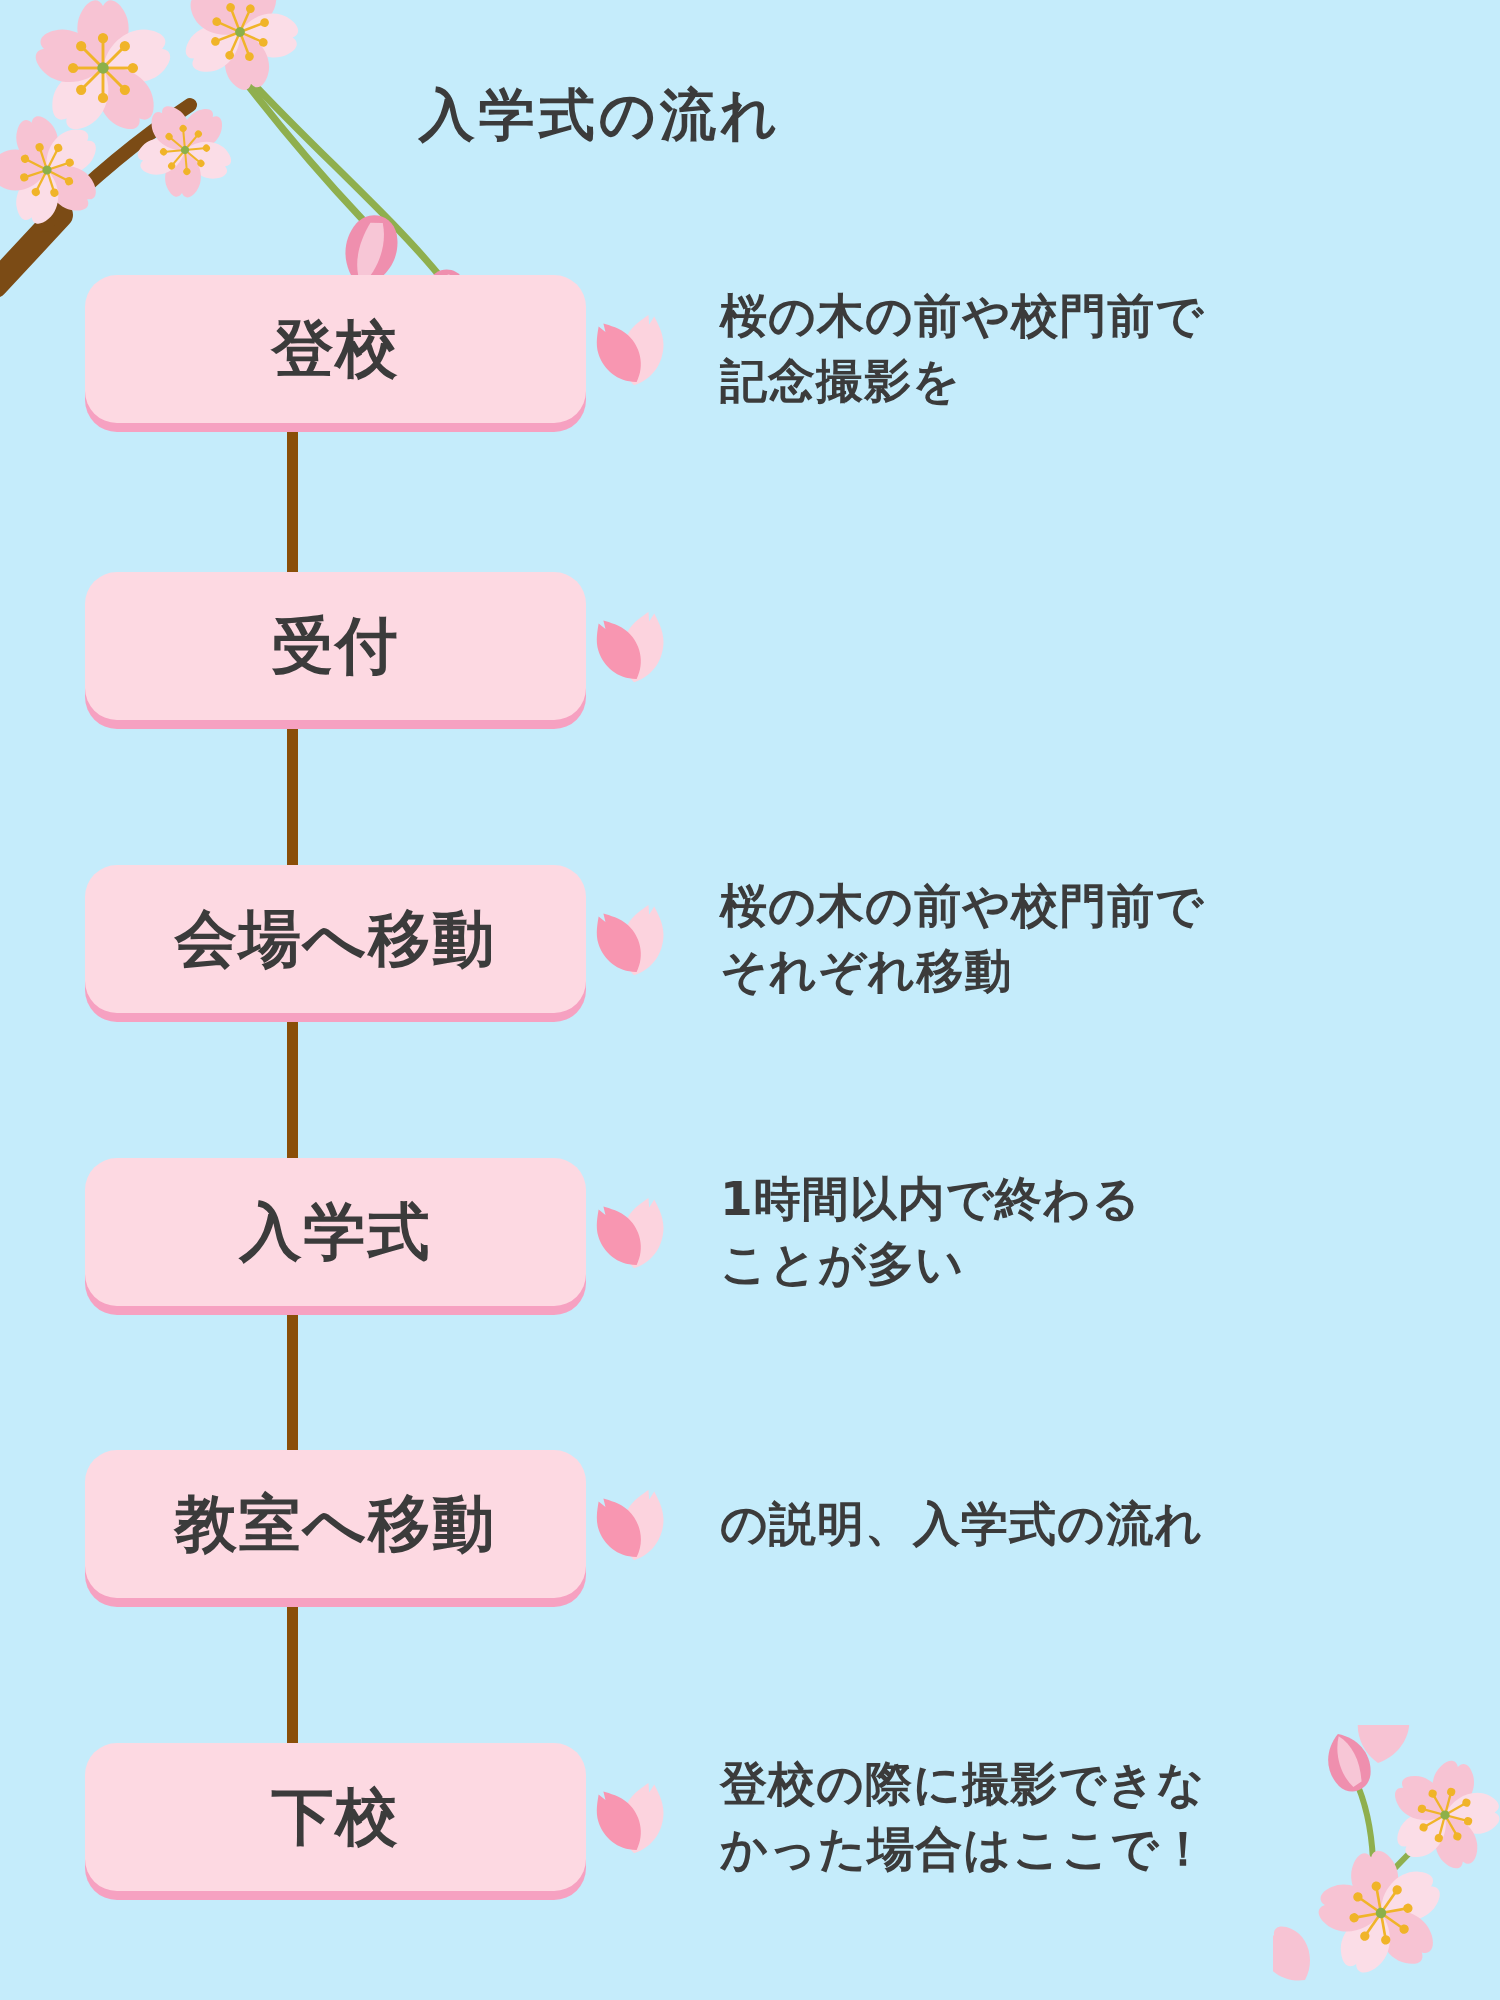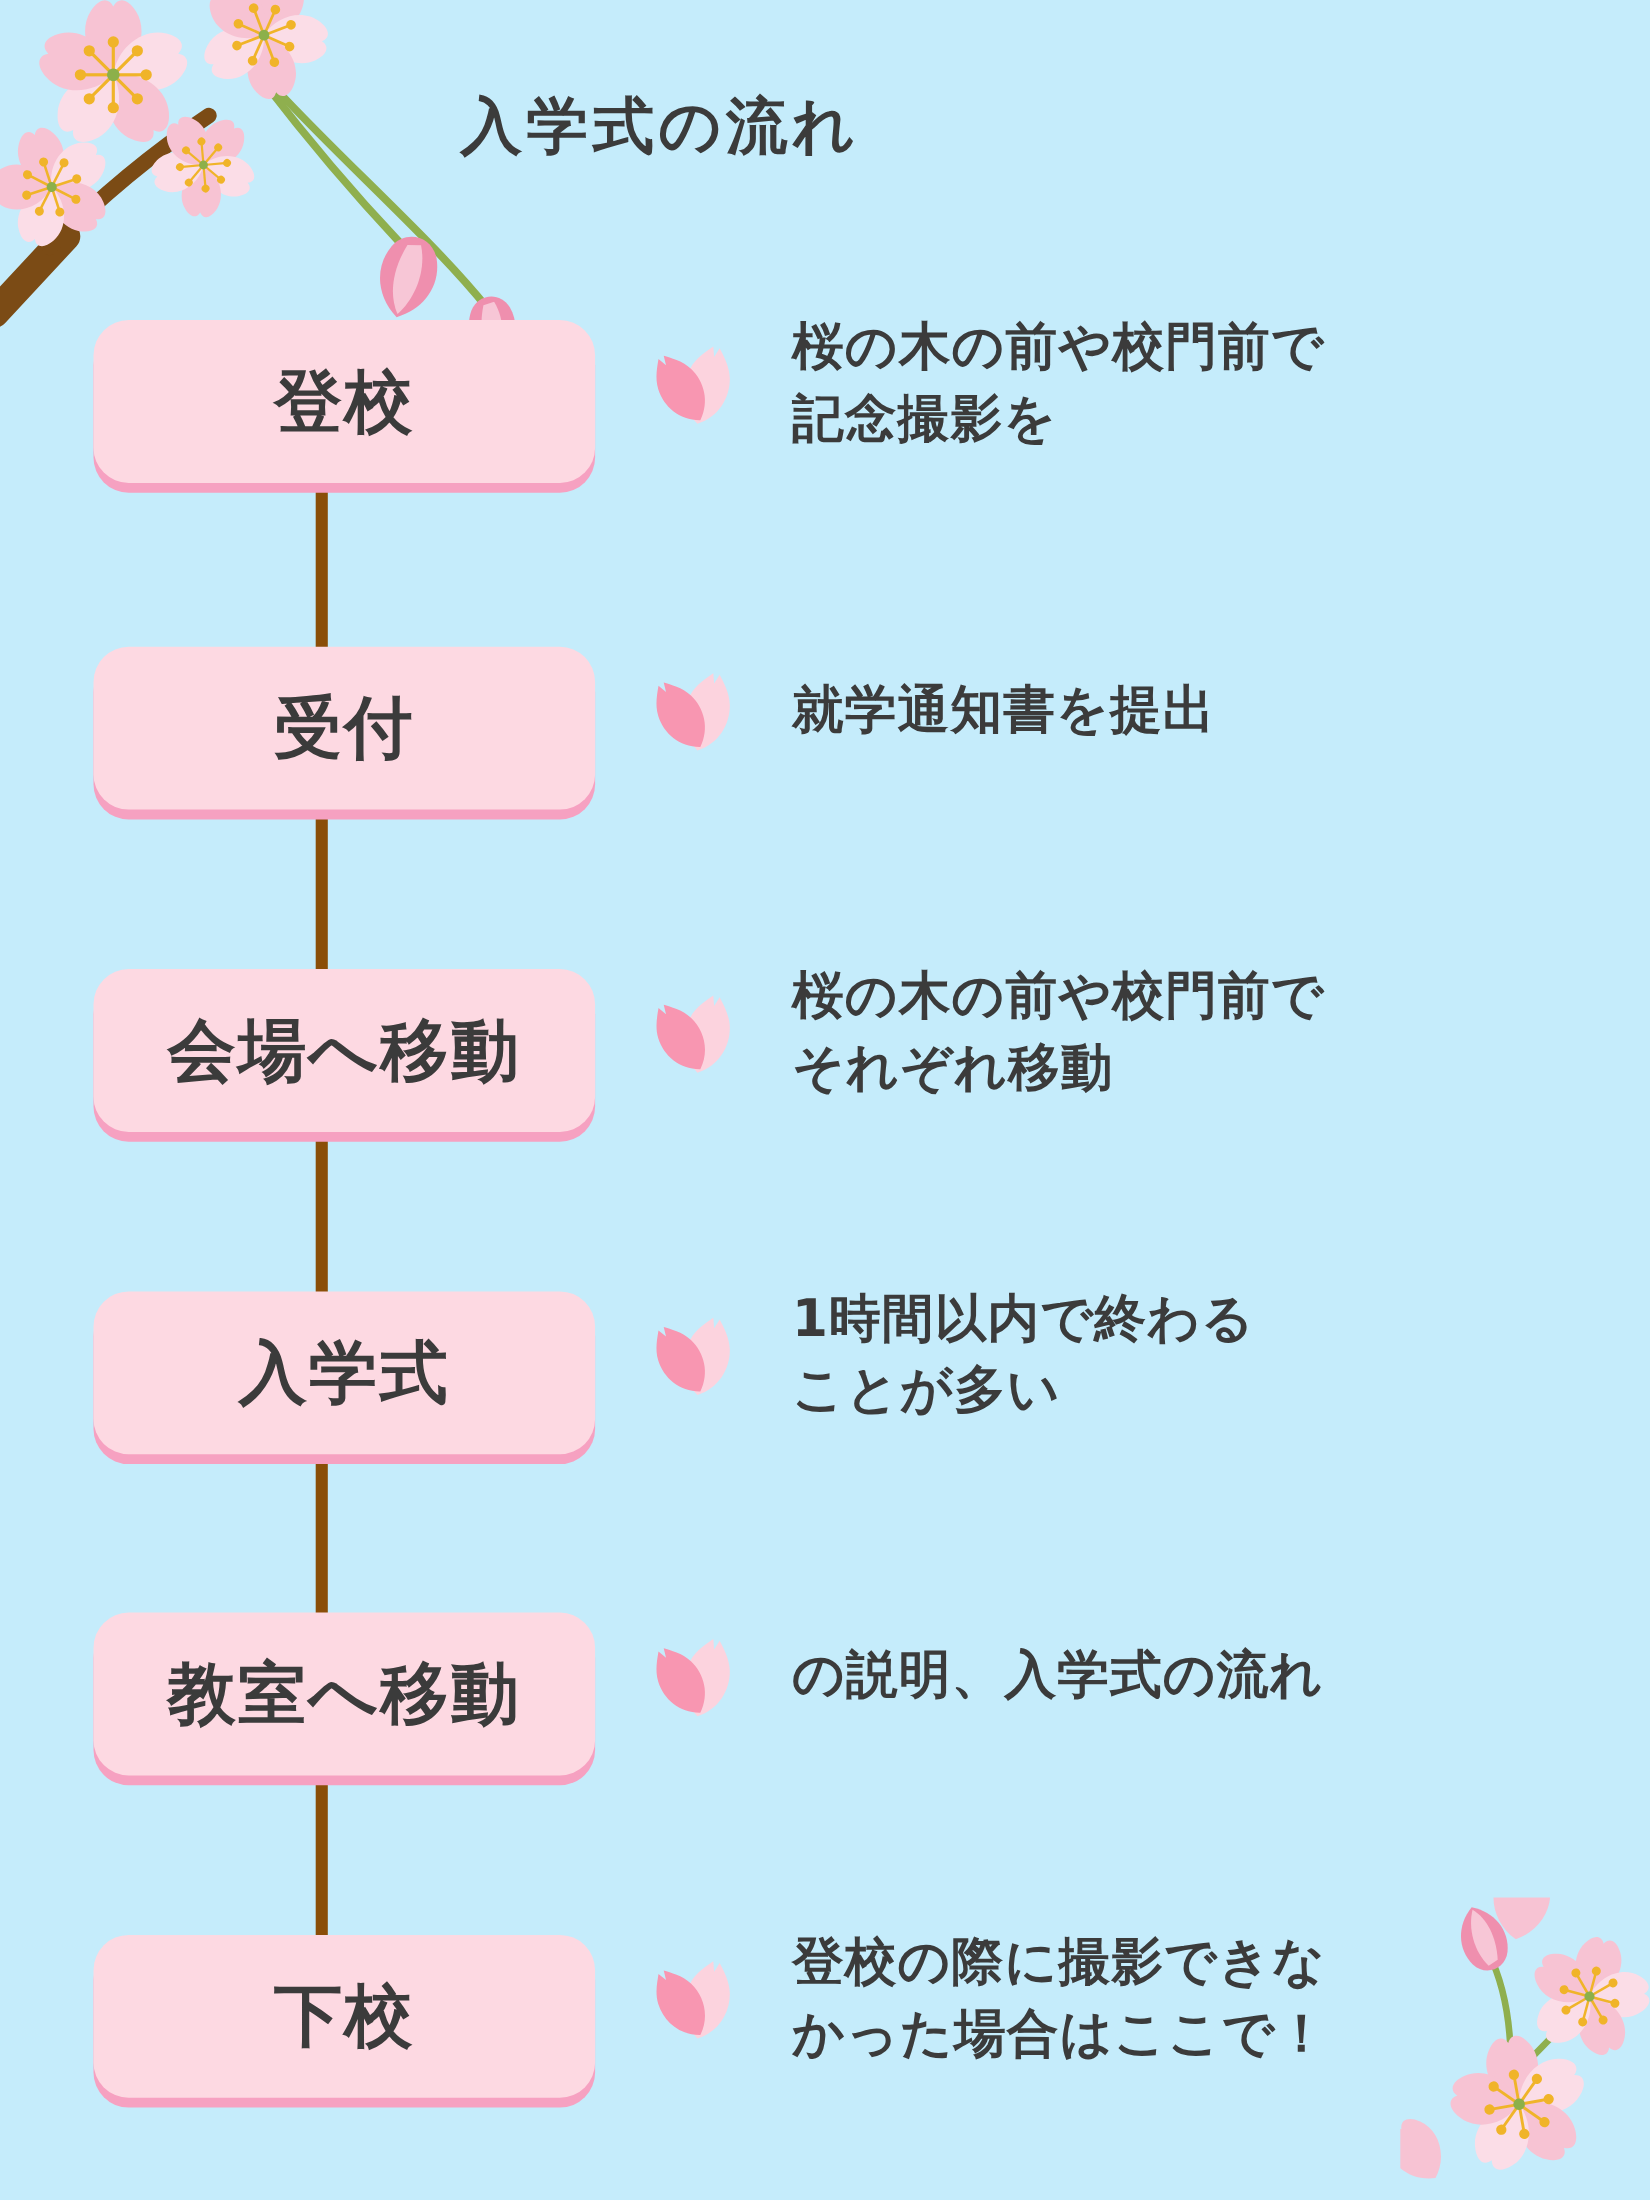--- a/index.html
+++ b/index.html
@@ -20,21 +20,21 @@
   .page-title{
     position:absolute;top:40px;left:0;width:1200px;text-align:center;
     font-size:56px;font-weight:900;letter-spacing:4px;color:var(--text);
   }
   .timeline-line{
     position:absolute;left:287px;top:350px;width:11px;height:1467px;
     background:var(--timeline-line);border-radius:5px;
   }
   .row{position:absolute;left:0;width:1500px;height:148px;}
   .step-box{
-    position:absolute;left:85px;top:16px;width:456px;height:148px;
+    position:absolute;left:85px;top:0;width:501px;height:148px;
     background:var(--box-fill);border-radius:32px;
     box-shadow:0 9px 0 var(--box-shadow);
     display:flex;align-items:center;justify-content:center;
   }
   .step-label{font-size:62px;font-weight:700;letter-spacing:2px;color:var(--text);}
   .petal-icon{
     position:absolute;left:592px;top:50%;transform:translateY(-50%);
     width:82px;height:96px;display:block;
   }
   .desc{
@@ -123,24 +123,20 @@
 </div>
 
 <div class="row" style="top:572px">
   <div class="step-box">
     <span class="step-label">受付</span>
   </div>
   <svg class="petal-icon" viewBox="0 0 110 120">
     <path d="M0,48 C-23,34 -31,8 -25,-15 C-21,-30 -10,-41 -4,-48 L0,-36 L4,-48 C10,-41 21,-30 25,-15 C31,8 23,34 0,48 Z" transform="translate(68,62) rotate(14)" fill="var(--petal-light)"></path>
     <path d="M0,48 C-23,34 -31,8 -25,-15 C-21,-30 -10,-41 -4,-48 L0,-36 L4,-48 C10,-41 21,-30 25,-15 C31,8 23,34 0,48 Z" transform="translate(36,66) rotate(-32) scale(0.94)" fill="var(--petal-dark)"></path>
   </svg>
-  <div class="desc">
-    <div>就学通知書を提出</div>
-    <div></div>
-  </div>
 </div>
 
 <div class="row" style="top:865px">
   <div class="step-box">
     <span class="step-label">会場へ移動</span>
   </div>
   <svg class="petal-icon" viewBox="0 0 110 120">
     <path d="M0,48 C-23,34 -31,8 -25,-15 C-21,-30 -10,-41 -4,-48 L0,-36 L4,-48 C10,-41 21,-30 25,-15 C31,8 23,34 0,48 Z" transform="translate(68,62) rotate(14)" fill="var(--petal-light)"></path>
     <path d="M0,48 C-23,34 -31,8 -25,-15 C-21,-30 -10,-41 -4,-48 L0,-36 L4,-48 C10,-41 21,-30 25,-15 C31,8 23,34 0,48 Z" transform="translate(36,66) rotate(-32) scale(0.94)" fill="var(--petal-dark)"></path>
   </svg>

